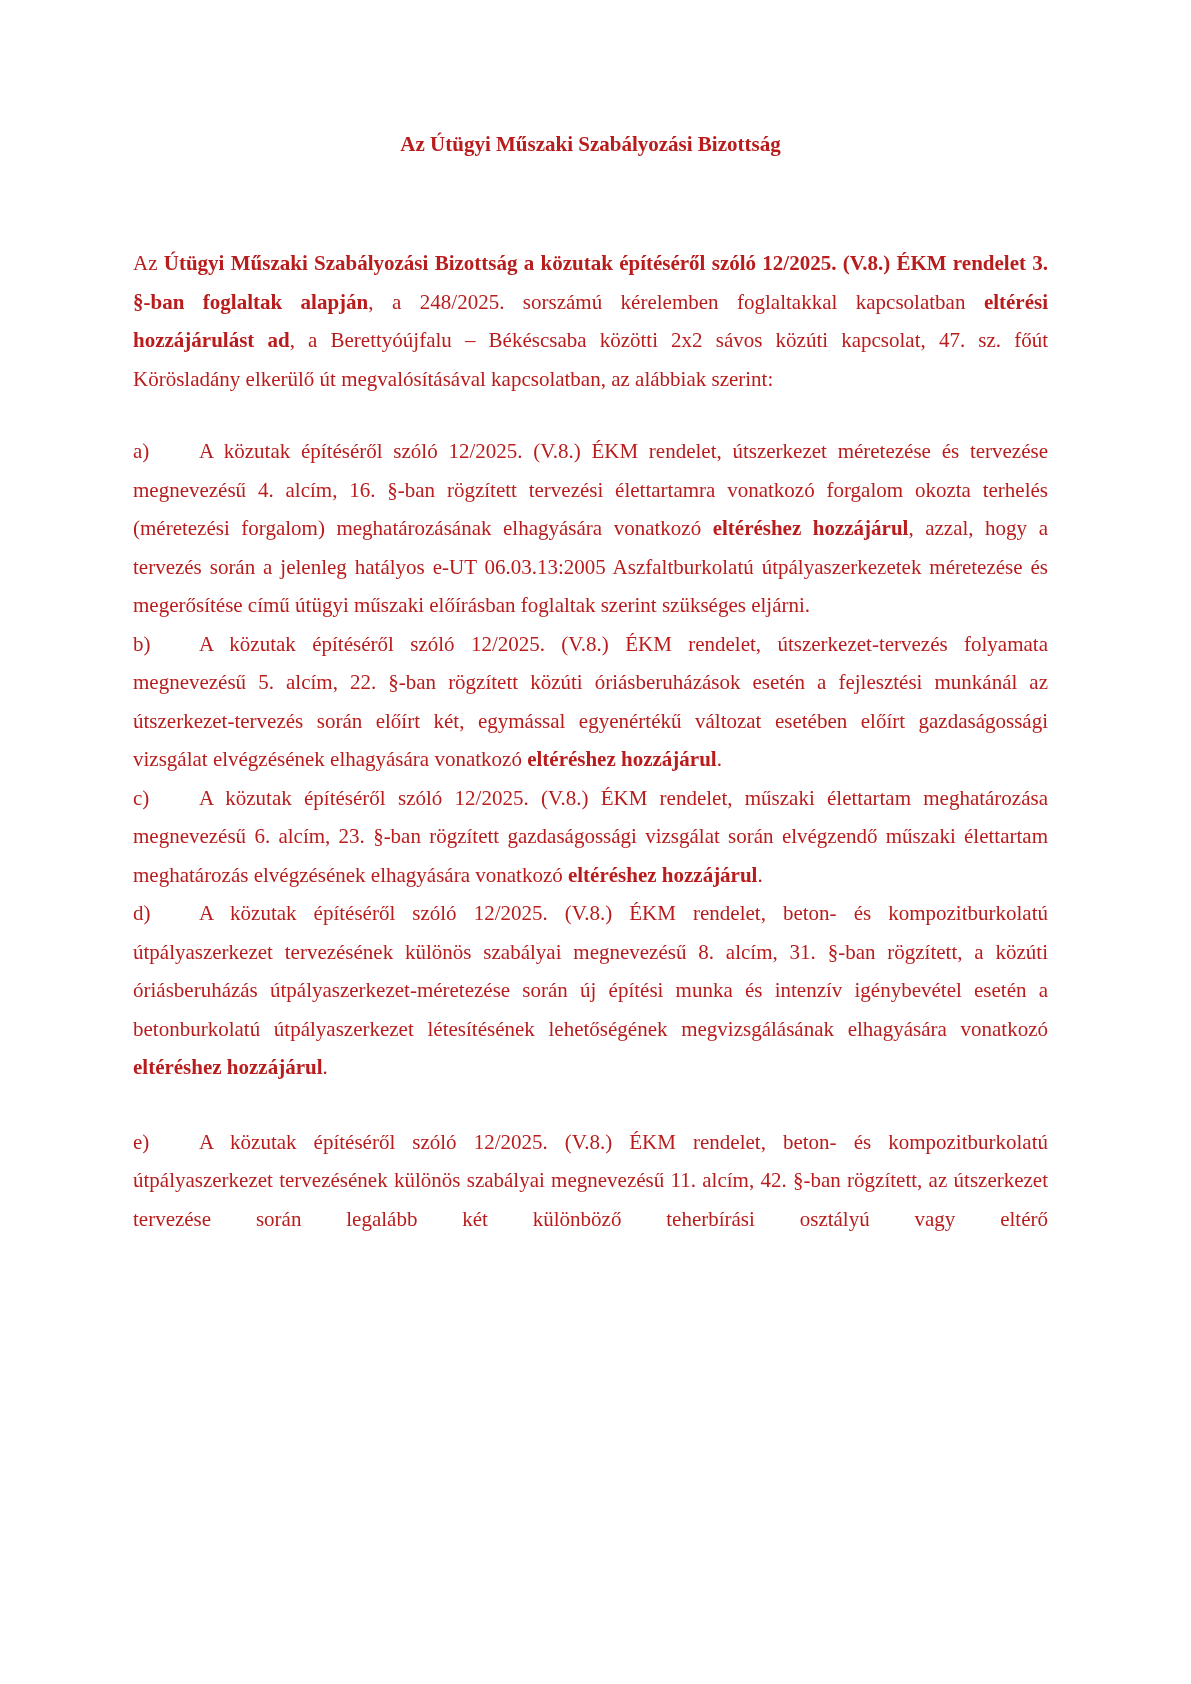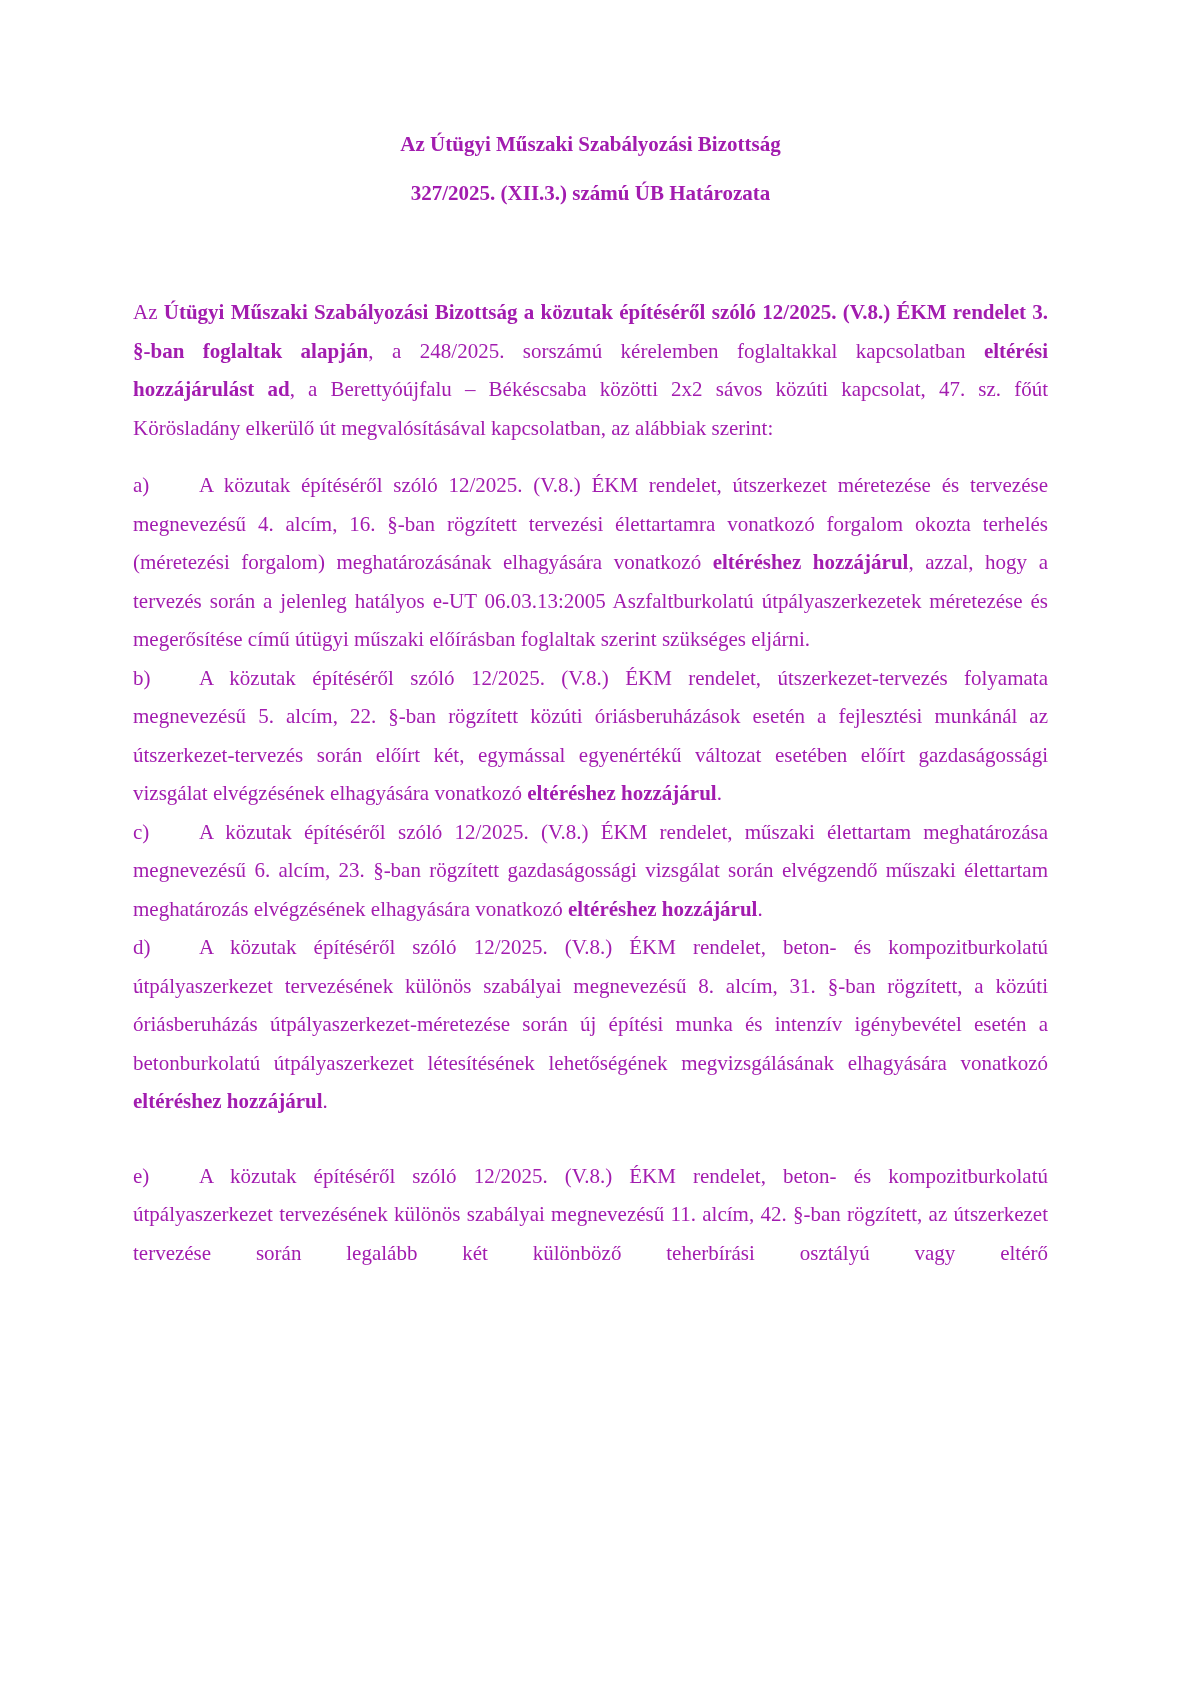--- a/index.html
+++ b/index.html
@@ -1,36 +1,35 @@
 <!DOCTYPE html>
 <html><head>
 <meta charset="utf-8">
 <style>
   html, body { margin: 0; padding: 0; background: #ffffff; }
   body { width: 1191px; height: 1684px; position: relative; overflow: hidden; }
   .page {
     position: absolute; left: 133px; top: 128px; width: 915px;
     font-family: "Liberation Serif", "DejaVu Serif", serif;
-    color: #a21caf; font-size: 21px;
+    color: #b91c1c; font-size: 21px;
   }
   .title { text-align: center; font-weight: bold; font-size: 21px; line-height: 24px; margin: 0; }
   .title.t1 { margin-top: 4px; }
   .title.t2 { margin-top: 25px; }
   .body { margin-top: 88px; }
   p { margin: 0; text-align: justify; line-height: 38.5px; }
-  .intro { margin-bottom: 19px; }
+  .intro { margin-bottom: 34px; }
   .item .lbl { display: inline-block; width: 66px; }
   b { font-weight: bold; }
 </style>
 </head>
 <body>
 
 <div class="page">
   <p class="title t1">Az Útügyi Műszaki Szabályozási Bizottság</p>
-  <p class="title t2">327/2025. (XII.3.) számú ÚB Határozata</p>
 
   <div class="body">
     <p class="intro"><span>Az </span><b>Útügyi Műszaki Szabályozási Bizottság a közutak építéséről szóló 12/2025. (V.8.) ÉKM rendelet 3. §-ban foglaltak alapján</b><span>, a 248/2025. sorszámú kérelemben foglaltakkal kapcsolatban </span><b>eltérési hozzájárulást ad</b><span>, a Berettyóújfalu – Békéscsaba közötti 2x2 sávos közúti kapcsolat, 47. sz. főút Körösladány elkerülő út megvalósításával kapcsolatban, az alábbiak szerint:</span></p>
 
     <p class="item"><span class="lbl">a)</span><span>A közutak építéséről szóló 12/2025. (V.8.) ÉKM rendelet, útszerkezet méretezése és tervezése megnevezésű 4. alcím, 16. §-ban rögzített tervezési élettartamra vonatkozó forgalom okozta terhelés (méretezési forgalom) meghatározásának elhagyására vonatkozó </span><b>eltéréshez hozzájárul</b><span>, azzal, hogy a tervezés során a jelenleg hatályos e-UT 06.03.13:2005 Aszfaltburkolatú útpályaszerkezetek méretezése és megerősítése című útügyi műszaki előírásban foglaltak szerint szükséges eljárni.</span></p>
 
     <p class="item"><span class="lbl">b)</span><span>A közutak építéséről szóló 12/2025. (V.8.) ÉKM rendelet, útszerkezet-tervezés folyamata megnevezésű 5. alcím, 22. §-ban rögzített közúti óriásberuházások esetén a fejlesztési munkánál az útszerkezet-tervezés során előírt két, egymással egyenértékű változat esetében előírt gazdaságossági vizsgálat elvégzésének elhagyására vonatkozó </span><b>eltéréshez hozzájárul</b><span>.</span></p>
 
     <p class="item"><span class="lbl">c)</span><span>A közutak építéséről szóló 12/2025. (V.8.) ÉKM rendelet, műszaki élettartam meghatározása megnevezésű 6. alcím, 23. §-ban rögzített gazdaságossági vizsgálat során elvégzendő műszaki élettartam meghatározás elvégzésének elhagyására vonatkozó </span><b>eltéréshez hozzájárul</b><span>.</span></p>
 

